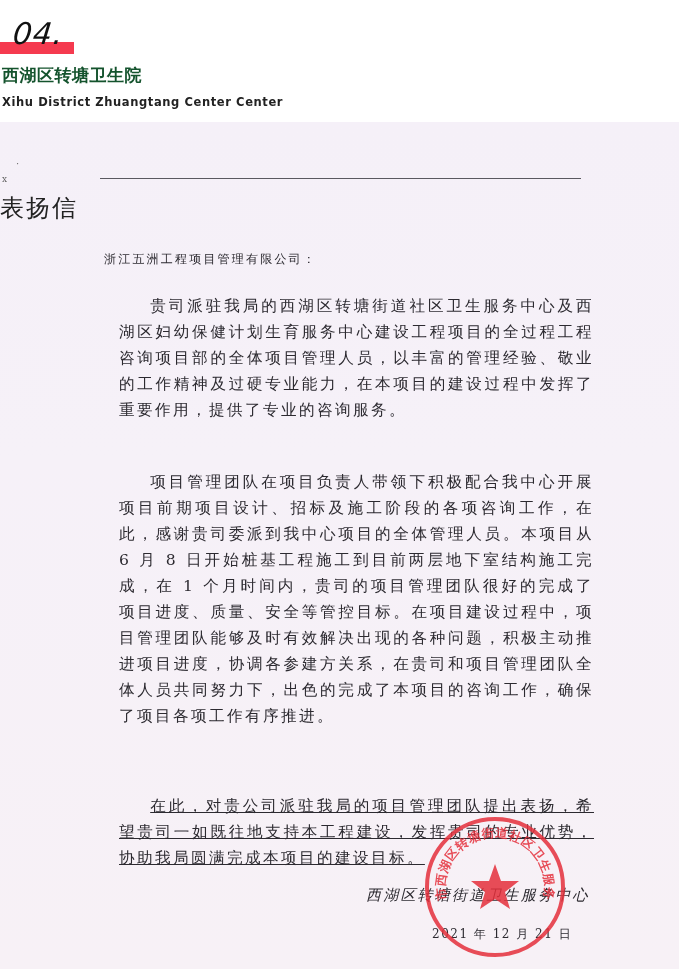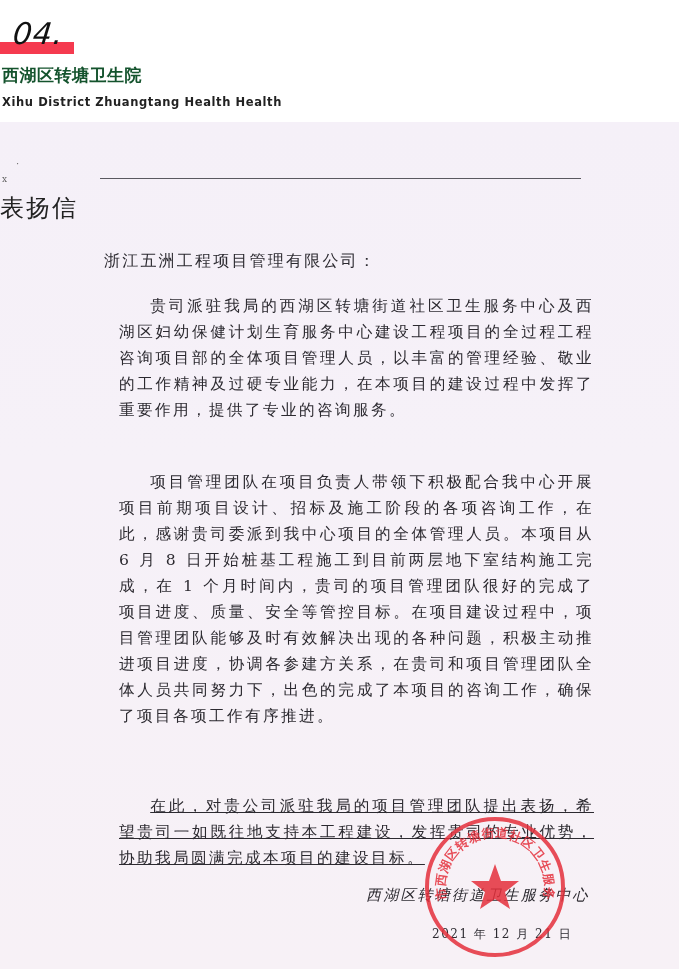--- a/index.html
+++ b/index.html
@@ -11,38 +11,38 @@
 
   .title-cn { position: absolute; left: 2px; top: 64px; font-size: 17px; font-weight: bold; color: #14532d; letter-spacing: 0.5px; }
   .title-en { position: absolute; left: 2px; top: 95px; font-size: 11.5px; font-weight: bold; color: #222; letter-spacing: 0.6px; }
 
   .letter { position: absolute; left: 0; top: 122px; width: 679px; height: 847px;
     background: linear-gradient(180deg, #f5f0f8 0%, #f6f1f8 40%, #f7f1f6 100%);
     overflow: hidden; font-family: "DejaVu Serif", serif; color: #2c2a30; }
   .speck { position: absolute; color: #666; font-size: 10px; }
   .rule { position: absolute; left: 100px; top: 56px; width: 481px; height: 1px; background: #5a5860; }
   .letter-title { position: absolute; left: 0; width: 679px; top: 70px; font-size: 24px; letter-spacing: 2px; color: #222; }
-  .salutation { position: absolute; left: 104px; top: 129px; font-size: 16px; letter-spacing: 2.2px; }
+  .salutation { position: absolute; left: 104px; top: 129px; font-size: 12px; letter-spacing: 2.2px; }
   .para { position: absolute; left: 104px; width: 475px; font-size: 15.6px; line-height: 26px; letter-spacing: 2.4px; margin: 15px; text-indent: 2em; text-align: justify; }
   .p1 { top: 156px; }
   .p2 { top: 332px; }
   .p3 { top: 656px; text-decoration: underline; }
   .sign-org { position: absolute; left: 366px; top: 764px; font-size: 15px; letter-spacing: 2.2px; z-index: 2; font-style: italic; }
   .sign-date { position: absolute; left: 432px; top: 804px; font-size: 12px; letter-spacing: 1.5px; z-index: 2; text-align: center; }
   .stamp { position: absolute; left: 420px; top: 690px; width: 150px; height: 150px; z-index: 3; opacity: 0.85; }
 </style>
 </head>
 <body>
 
 <div class="section-num-wrap">
   <div class="red-bar"></div>
   <div class="section-num">04.</div>
 </div>
 <div class="title-cn">西湖区转塘卫生院</div>
-<div class="title-en">Xihu District Zhuangtang Health Health</div>
+<div class="title-en">Xihu District Zhuangtang Center Center</div>
 
 <div class="letter">
   <span class="speck" style="left:16px;top:36px;">·</span>
   <span class="speck" style="left:2px;top:52px;font-size:9px;">x</span>
   <div class="rule"></div>
   <div class="letter-title">表扬信</div>
   <div class="salutation">浙江五洲工程项目管理有限公司：</div>
   <p class="para p1">贵司派驻我局的西湖区转塘街道社区卫生服务中心及西湖区妇幼保健计划生育服务中心建设工程项目的全过程工程咨询项目部的全体项目管理人员，以丰富的管理经验、敬业的工作精神及过硬专业能力，在本项目的建设过程中发挥了重要作用，提供了专业的咨询服务。</p>
   <p class="para p2">项目管理团队在项目负责人带领下积极配合我中心开展项目前期项目设计、招标及施工阶段的各项咨询工作，在此，感谢贵司委派到我中心项目的全体管理人员。本项目从 6 月 8 日开始桩基工程施工到目前两层地下室结构施工完成，在 1 个月时间内，贵司的项目管理团队很好的完成了项目进度、质量、安全等管控目标。在项目建设过程中，项目管理团队能够及时有效解决出现的各种问题，积极主动推进项目进度，协调各参建方关系，在贵司和项目管理团队全体人员共同努力下，出色的完成了本项目的咨询工作，确保了项目各项工作有序推进。</p>
   <p class="para p3">在此，对贵公司派驻我局的项目管理团队提出表扬，希望贵司一如既往地支持本工程建设，发挥贵司的专业优势，协助我局圆满完成本项目的建设目标。</p>

